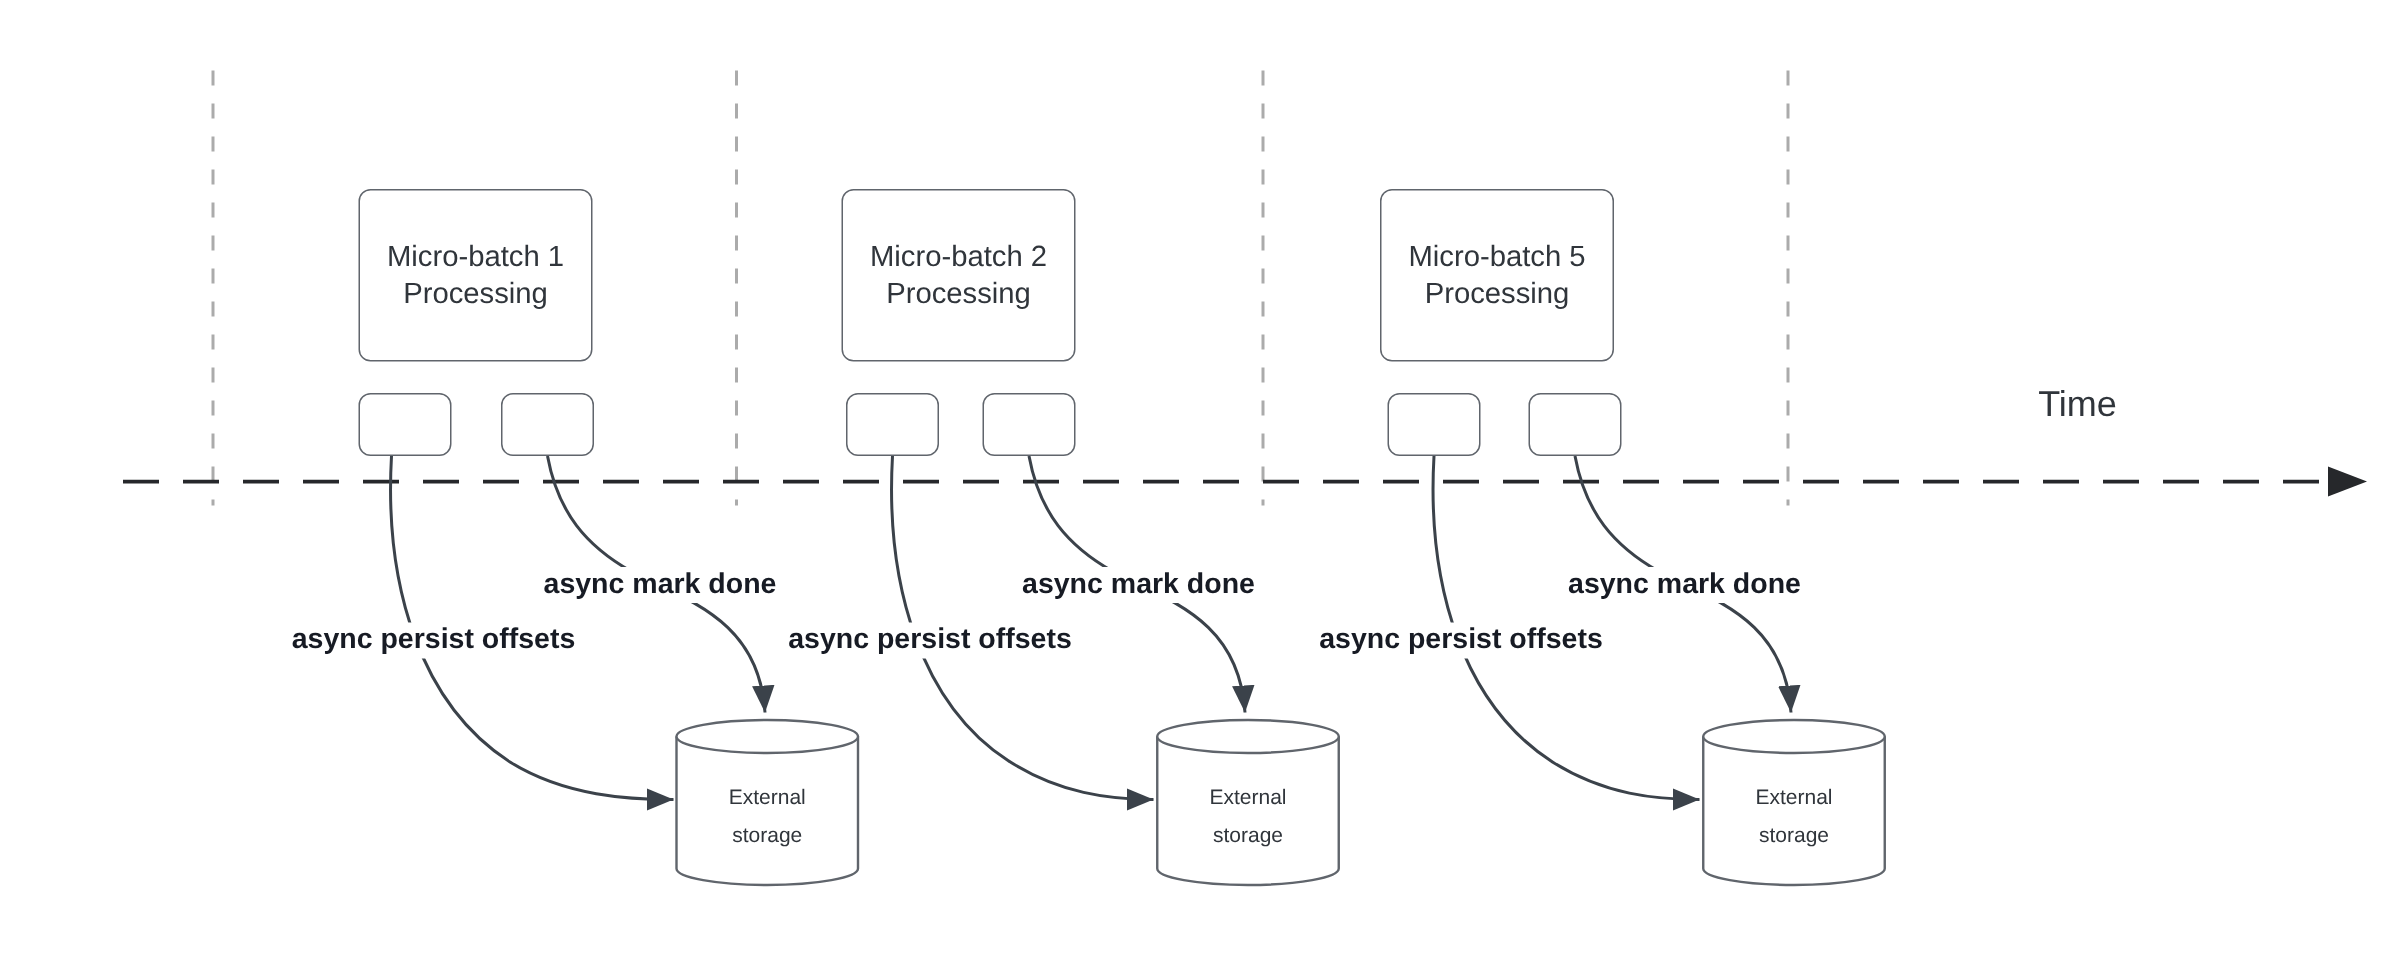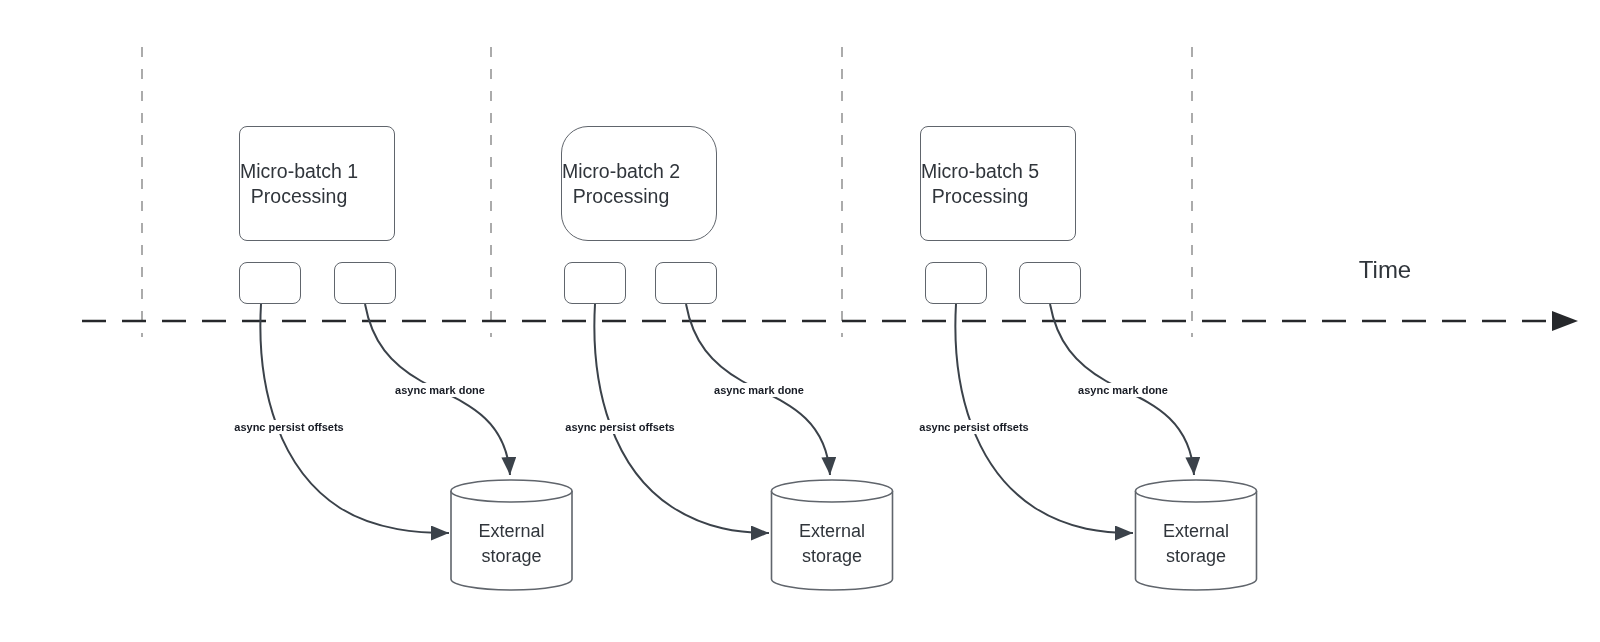--- a/index.html
+++ b/index.html
@@ -28,42 +28,42 @@
   .flow-arrow { stroke: var(--arrow); stroke-width: 2; fill: none; }
   .cyl-body, .cyl-top { stroke: var(--shape-border); stroke-width: 1.6; fill: #ffffff; }
   .node {
     position: absolute;
     background: #ffffff;
     border: 1.6px solid var(--shape-border);
     border-radius: 8px;
   }
   .batch-box {
     width: 156px; height: 115px; top: 126px;
-    display: flex; align-items: center; justify-content: flex-start;
+    display: flex; align-items: center; justify-content: center;
     text-align: center;
     font-size: 19.5px; line-height: 25px;
     color: var(--shape-text);
     white-space: pre-line;
   }
   .task-box { width: 62px; height: 42px; top: 262px; }
   .storage-label {
     position: absolute;
     width: 140px; top: 519px;
     transform: translateX(-50%);
     text-align: center;
-    font-size: 18px; line-height: 25px;
+    font-size: 14px; line-height: 25px;
     color: var(--shape-text);
     white-space: pre-line;
   }
   .arrow-label {
     position: absolute;
     transform: translate(-50%, -50%);
     background: #ffffff;
     padding: 1px 4px;
-    font-size: 11px;
+    font-size: 19px;
     font-weight: bold;
     white-space: nowrap;
     color: var(--label-text);
   }
   .time-label {
     position: absolute;
     transform: translate(-50%, -50%);
     font-size: 24px;
     color: var(--shape-text);
     white-space: nowrap;
@@ -109,21 +109,21 @@
     <g>
       <path class="cyl-body" d="M1135.5,491 L1135.5,579 A60.5,11 0 0 0 1256.5,579 L1256.5,491"></path>
       <ellipse class="cyl-top" cx="1196" cy="491" rx="60.5" ry="11"></ellipse>
     </g>
   </svg>
 
   <div class="node batch-box" style="left:239px;">
     <span>Micro-batch 1
 Processing</span>
   </div>
-  <div class="node batch-box" style="left:561px;border-radius:27px;">
+  <div class="node batch-box" style="left:561px;">
     <span>Micro-batch 2
 Processing</span>
   </div>
   <div class="node batch-box" style="left:920px;">
     <span>Micro-batch 5
 Processing</span>
   </div>
 
   <div class="node task-box" style="left:239px;"></div>
   <div class="node task-box" style="left:334px;"></div>

